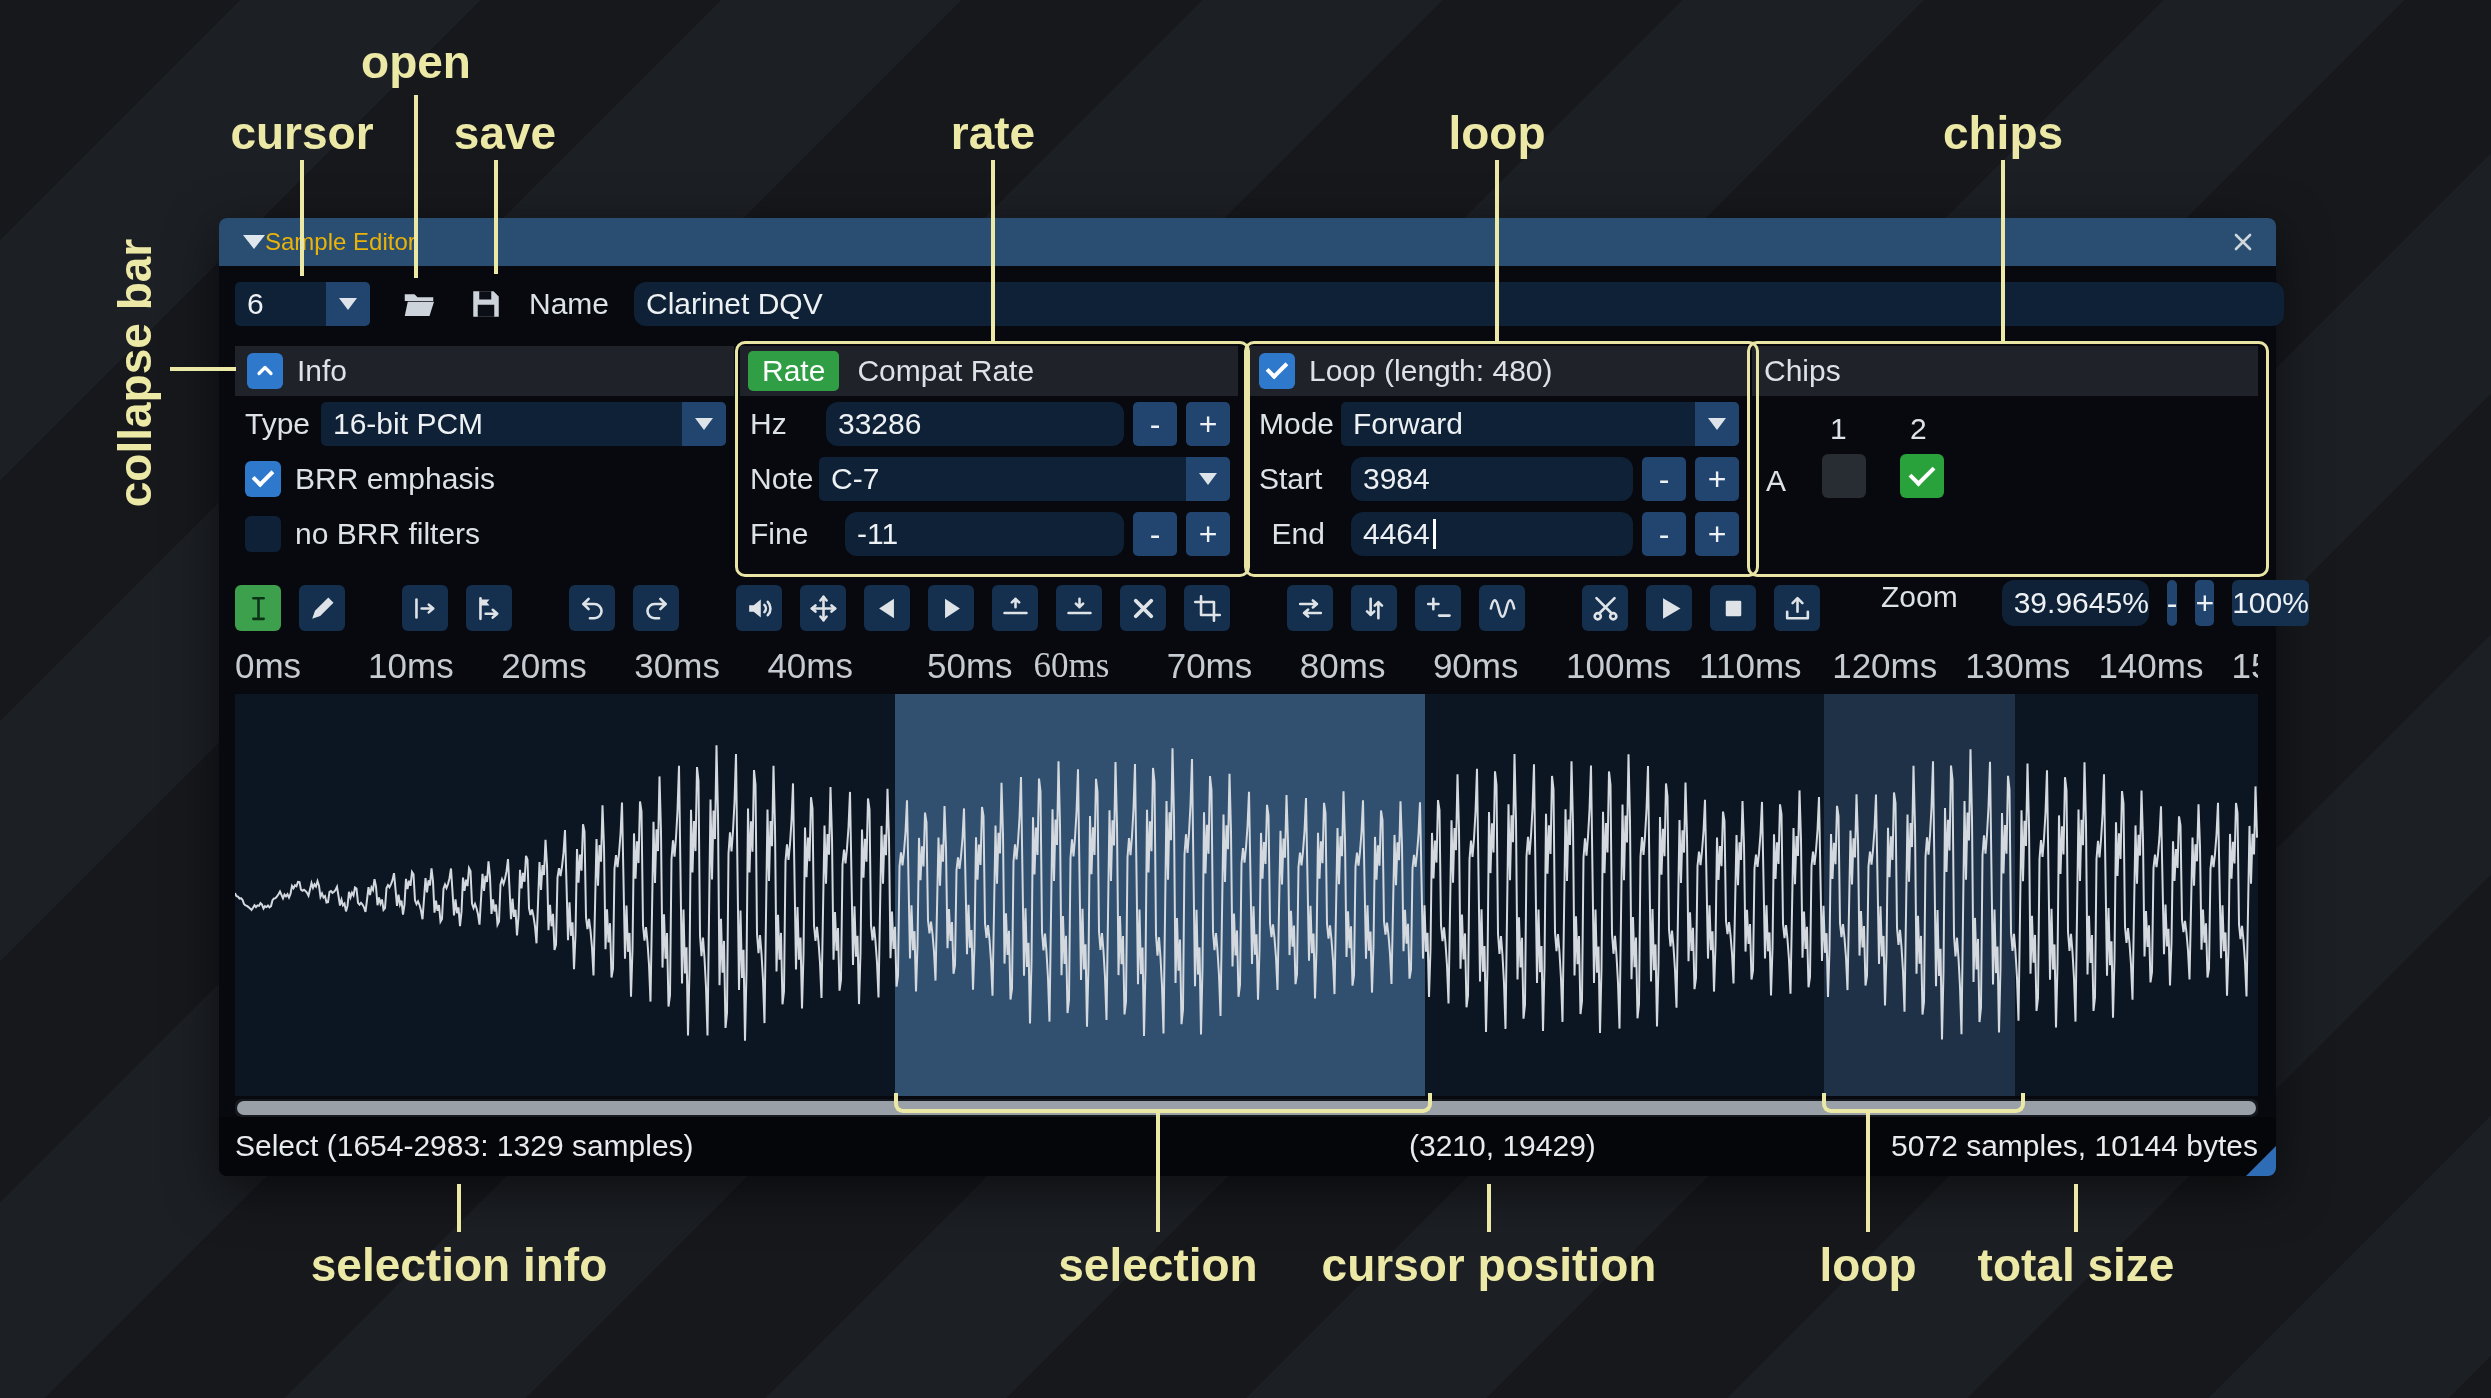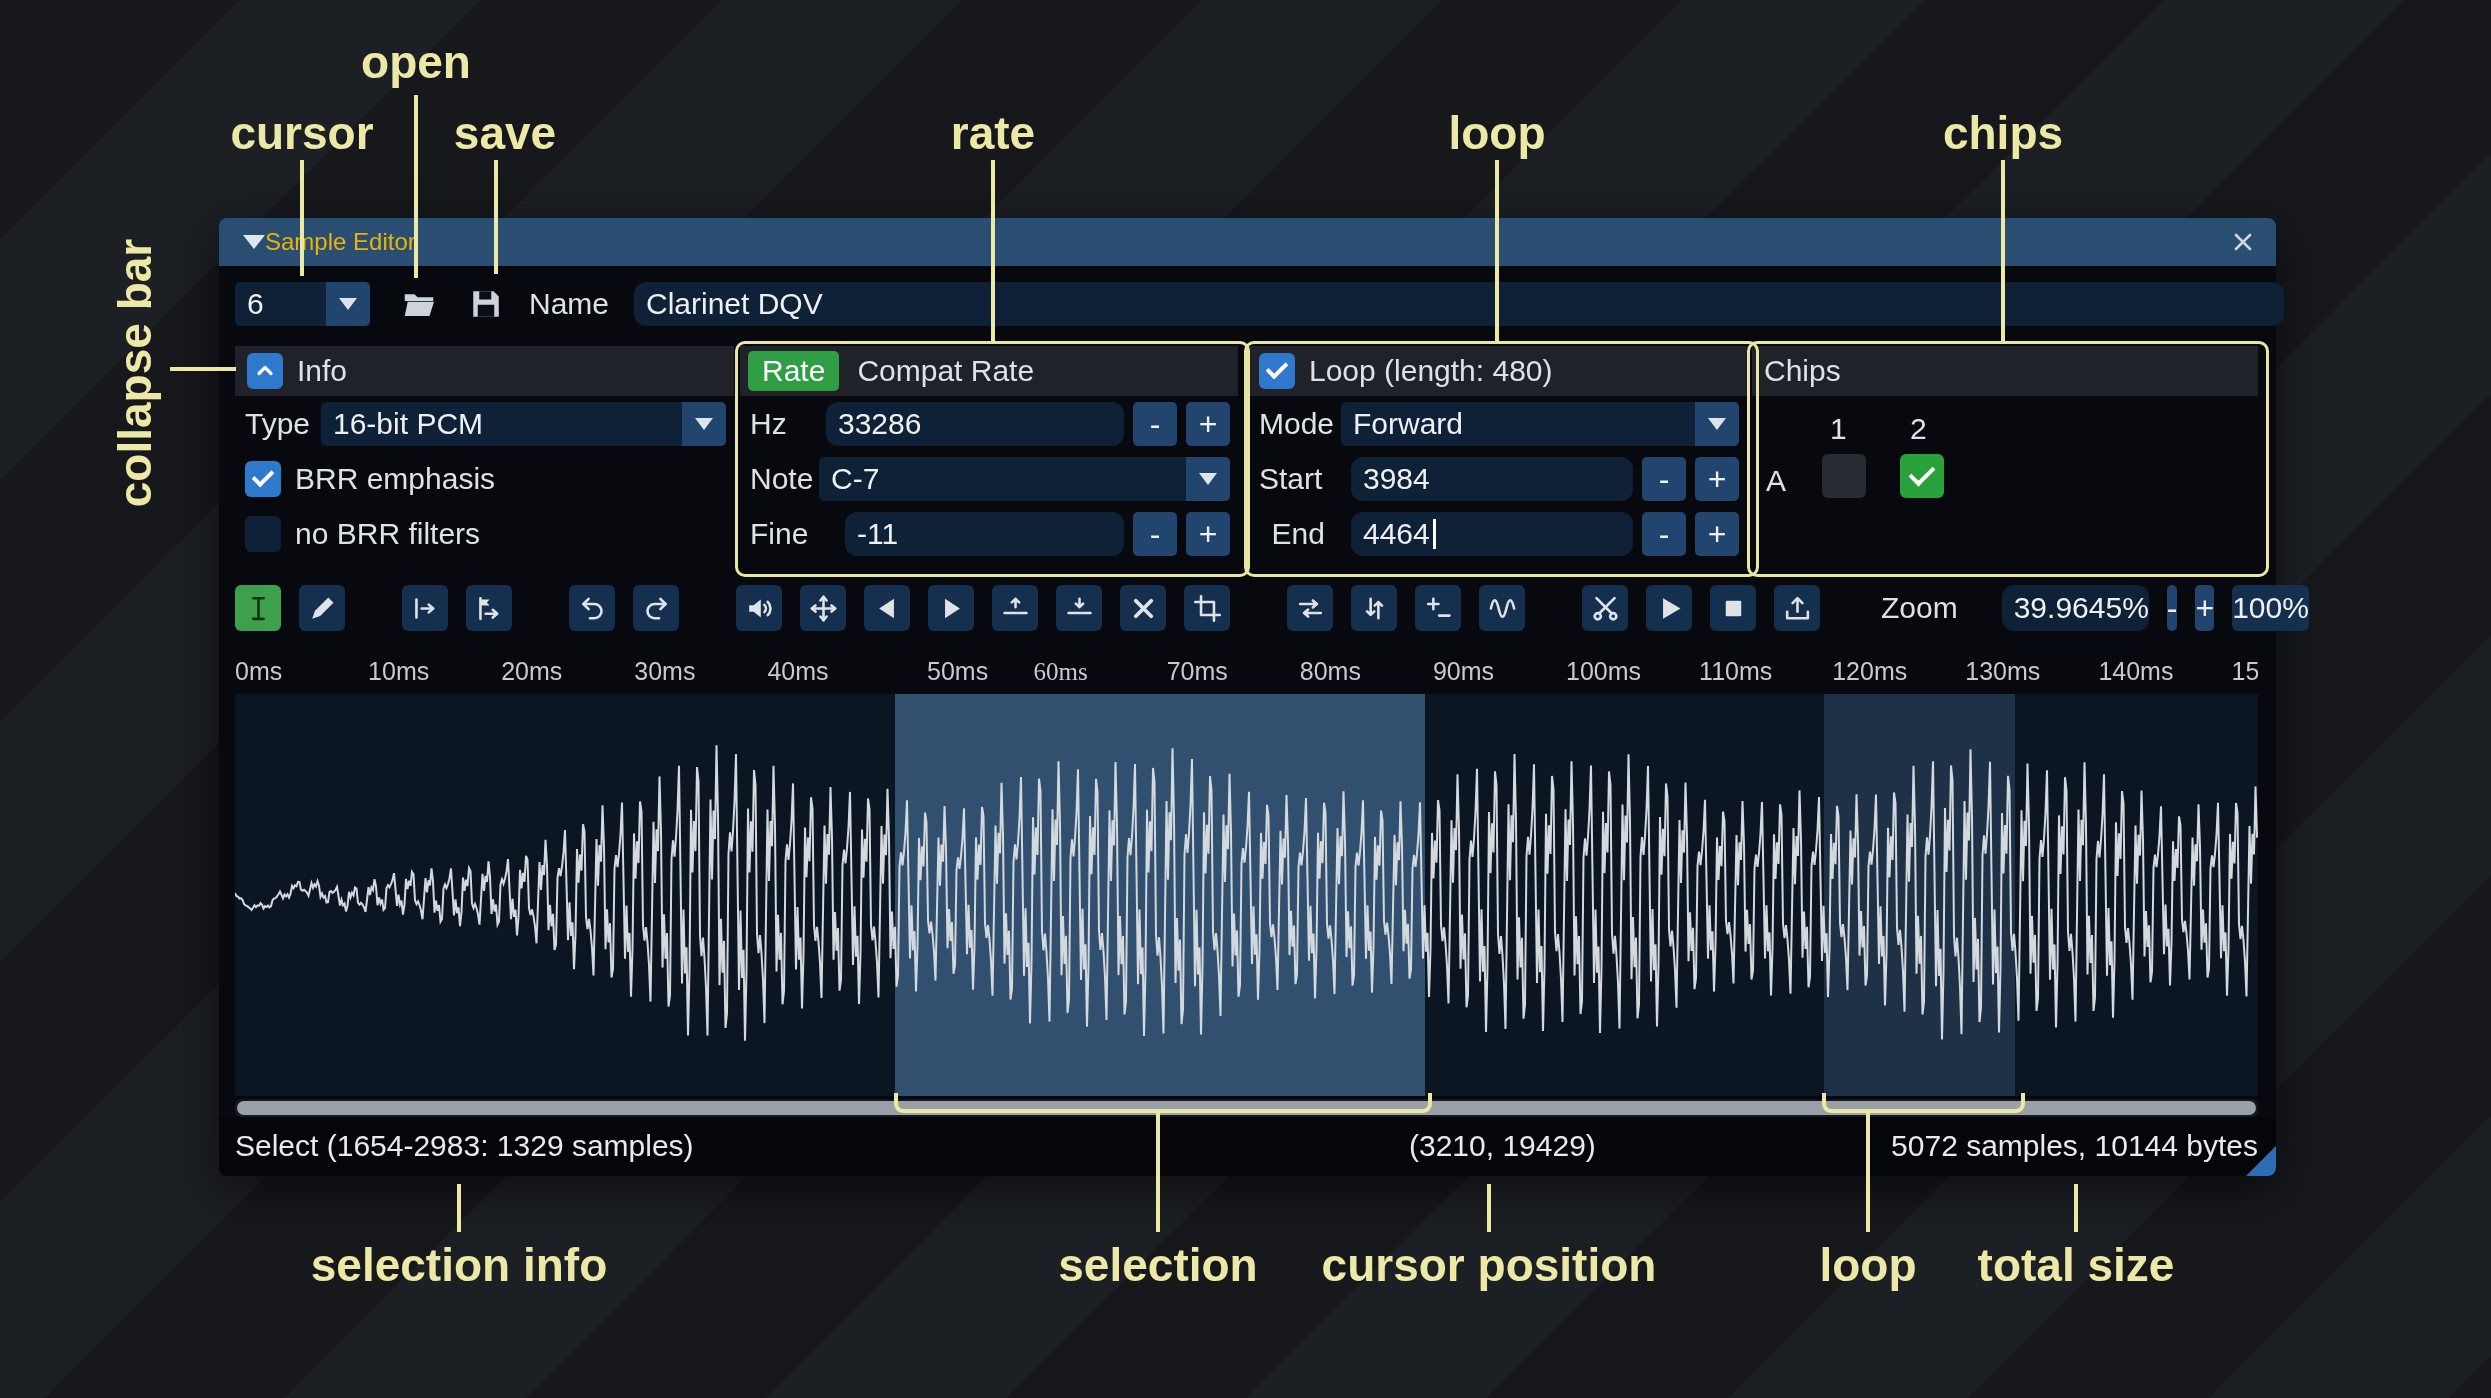--- a/index.html
+++ b/index.html
@@ -47,34 +47,34 @@
   .phead{position:absolute;left:0;top:0;width:100%;height:50px;background:#1f2228;display:flex;align-items:center;}
   .prow{position:absolute;left:10px;right:8px;height:32px;display:flex;align-items:center;}
   .plabel{color:#dde2e7;}
   .chevbtn{width:36px;height:36px;background:#2e79cc;border-radius:6px;margin-left:12px;
     display:flex;align-items:center;justify-content:center;}
   .chevbtn svg{width:24px;height:24px;fill:none;stroke:#fff;stroke-width:3.2;stroke-linecap:round;stroke-linejoin:round;}
   .badge{background:#2f9e44;color:#fff;border-radius:5px;padding:3px 14px;margin-left:8px;}
   .caret{display:inline-block;width:3px;height:30px;background:#fff;margin-left:3px;vertical-align:middle;animation:blink 1.1s steps(1) infinite;}
   @keyframes blink{50%{opacity:0;}}
   
-  .toolbar{position:absolute;left:16px;top:362px;width:2023px;height:56px;display:flex;align-items:center;gap:18px;}
+  .toolbar{position:absolute;left:16px;top:362px;width:2023px;height:56px;display:flex;gap:18px;}
   .tgap{width:21px;flex:0 0 auto;}
   .tbtn{width:46px;height:46px;background:#14304e;border-radius:6px;color:#dfe3e8;
     display:flex;align-items:center;justify-content:center;flex:0 0 auto;}
   .tbtn.active{background:#3da04c;color:#0b3317;}
   .tbtn svg{width:31px;height:31px;fill:none;stroke:currentColor;stroke-width:2;stroke-linecap:round;stroke-linejoin:round;}
   .zlabel{margin-left:4px;color:#dde2e7;}
   .zinput{width:196px;height:46px;}
   .zspin{width:42px;height:46px;margin-left:0;}
   .zreset{margin-left:auto;width:92px;height:46px;background:#14304e;border-radius:6px;
     display:flex;align-items:center;justify-content:center;color:#eef1f4;}
   
   .ruler{position:absolute;left:16px;top:430px;width:2023px;height:42px;overflow:hidden;}
-  .rlab{position:absolute;bottom:4px;color:#c6cbd1;font-size:25px;white-space:nowrap;}
+  .rlab{position:absolute;bottom:4px;color:#c6cbd1;font-size:35px;white-space:nowrap;}
   .wave{position:absolute;left:16px;top:476px;width:2023px;height:402px;background:#0c1522;overflow:hidden;}
   .overlay{position:absolute;top:0;height:100%;}
   .sel-ov{background:rgba(96,150,205,0.45);}
   .loop-ov{background:rgba(96,150,205,0.22);}
   .wave svg{position:absolute;left:0;top:0;}
   .scrollbar{position:absolute;left:16px;top:881px;width:2023px;height:18px;background:#15181e;border-radius:6px;}
   .thumb{position:absolute;left:2px;top:2px;height:14px;width:2019px;background:#9aa0a7;border-radius:7px;}
   .statusbar{position:absolute;left:0;top:899px;width:100%;height:59px;background:#04060a;
     border-radius:0 0 8px 8px;font-size:30px;color:#e8ebee;}
   .statusbar span{position:absolute;top:12px;white-space:nowrap;}

